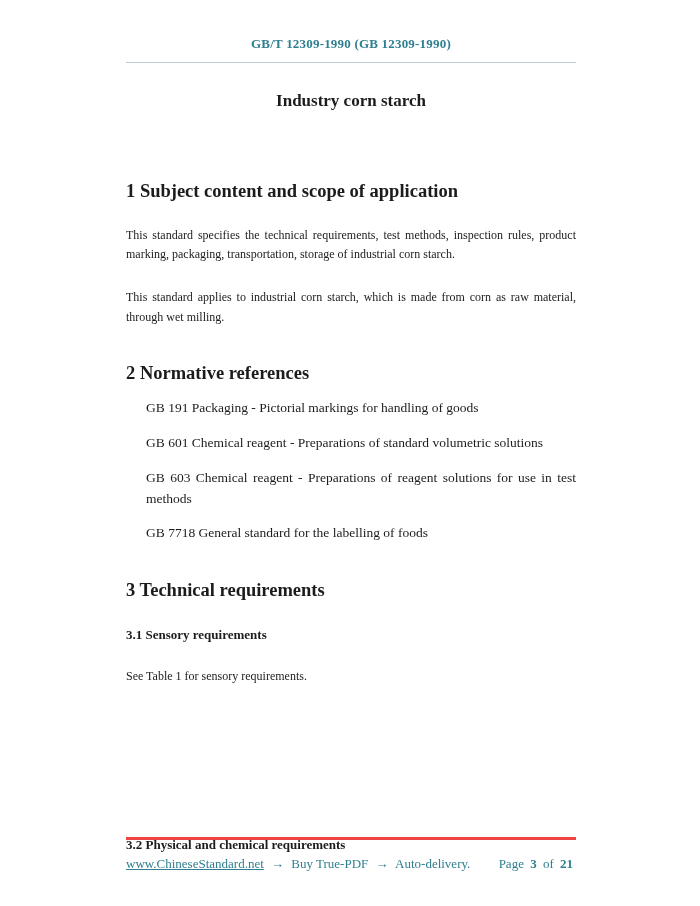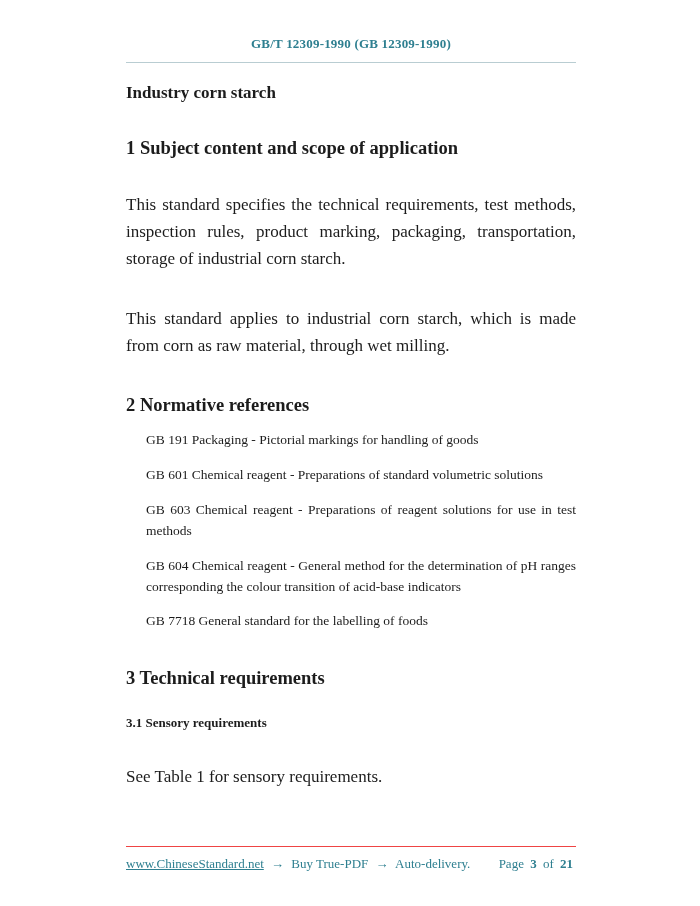--- a/index.html
+++ b/index.html
@@ -25,57 +25,58 @@
     font-weight: bold;
     font-size: 13px;
     letter-spacing: 0.2px;
   }
   .header-rule {
     border: none;
     border-top: 1px solid #b9cdd2;
     margin-top: 10px;
   }
   .doc-title {
+    text-align: center;
     font-size: 17px;
     font-weight: bold;
-    margin-top: 20px;
+    margin-top: 28px;
   }
   .h-section {
     font-size: 18.5px;
     font-weight: bold;
-    margin-top: 35px;
+    margin-top: 70px;
   }
   .h-section.tight { margin-top: 36px; }
   .para {
-    font-size: 17px;
+    font-size: 12px;
     line-height: 1.6;
     text-align: justify;
-    margin-top: 32px;
+    margin-top: 24px;
   }
   .ref-list { margin-top: 0; }
   .ref-item {
     font-size: 13.5px;
     line-height: 1.55;
     text-align: justify;
     margin-top: 14px;
     margin-left: 20px;
   }
   .h-sub {
     font-size: 13px;
     font-weight: bold;
     margin-top: 26px;
   }
   .h-sub.after-table-gap { margin-top: 150px; }
   .doc-footer {
     position: absolute;
     left: 126px;
     right: 124px;
     bottom: 34px;
-    border-top: 1px solid #ef4444;
-    padding-top: 9px;
+    border-top: 3px solid #ef4444;
+    padding-top: 16px;
     display: flex;
     justify-content: space-between;
     align-items: baseline;
     color: #2e7f90;
     font-size: 13px;
   }
   .footer-left { white-space: nowrap; }
   .footer-link {
     color: #2e7f90;
     text-decoration: underline;
@@ -100,21 +101,20 @@
   <p class="para">This standard specifies the technical requirements, test methods, inspection rules, product marking, packaging, transportation, storage of industrial corn starch.</p>
 
   <p class="para">This standard applies to industrial corn starch, which is made from corn as raw material, through wet milling.</p>
 
   <div class="h-section tight">2 Normative references</div>
 
   <div class="ref-list">
     <p class="ref-item">GB 191 Packaging - Pictorial markings for handling of goods</p>
     <p class="ref-item">GB 601 Chemical reagent - Preparations of standard volumetric solutions</p>
     <p class="ref-item">GB 603 Chemical reagent - Preparations of reagent solutions for use in test methods</p>
-    <p class="ref-item">GB 604 Chemical reagent - General method for the determination of pH ranges corresponding the colour transition of acid-base indicators</p>
     <p class="ref-item">GB 7718 General standard for the labelling of foods</p>
   </div>
 
   <div class="h-section tight">3 Technical requirements</div>
 
   <div class="h-sub">3.1 Sensory requirements</div>
 
   <p class="para">See Table 1 for sensory requirements.</p>
 
   <div class="h-sub after-table-gap">3.2 Physical and chemical requirements</div>

